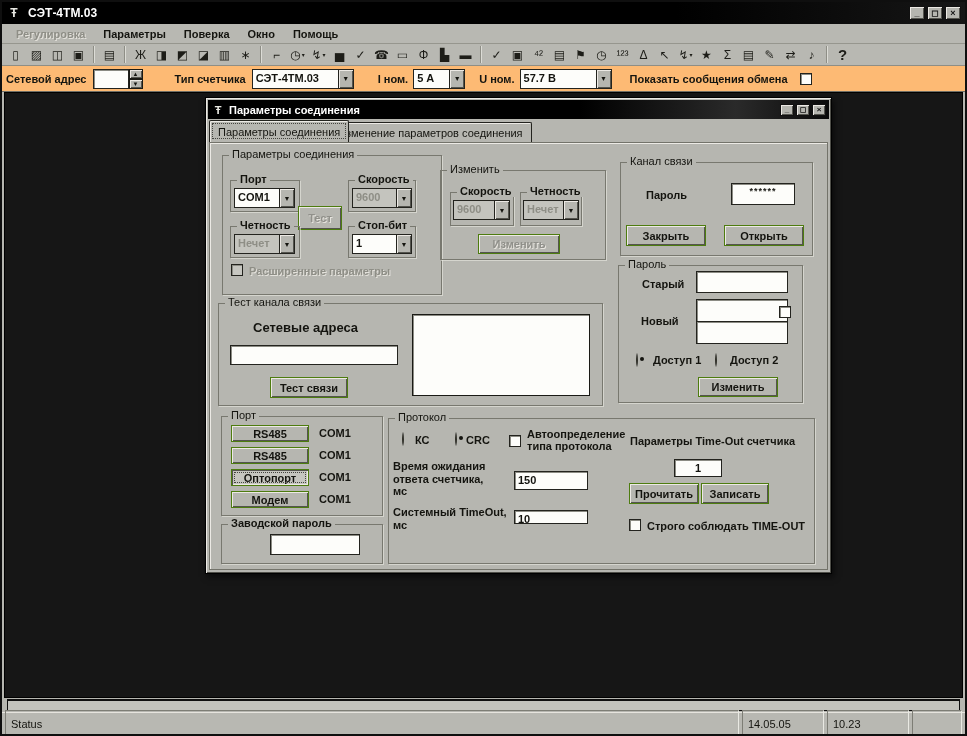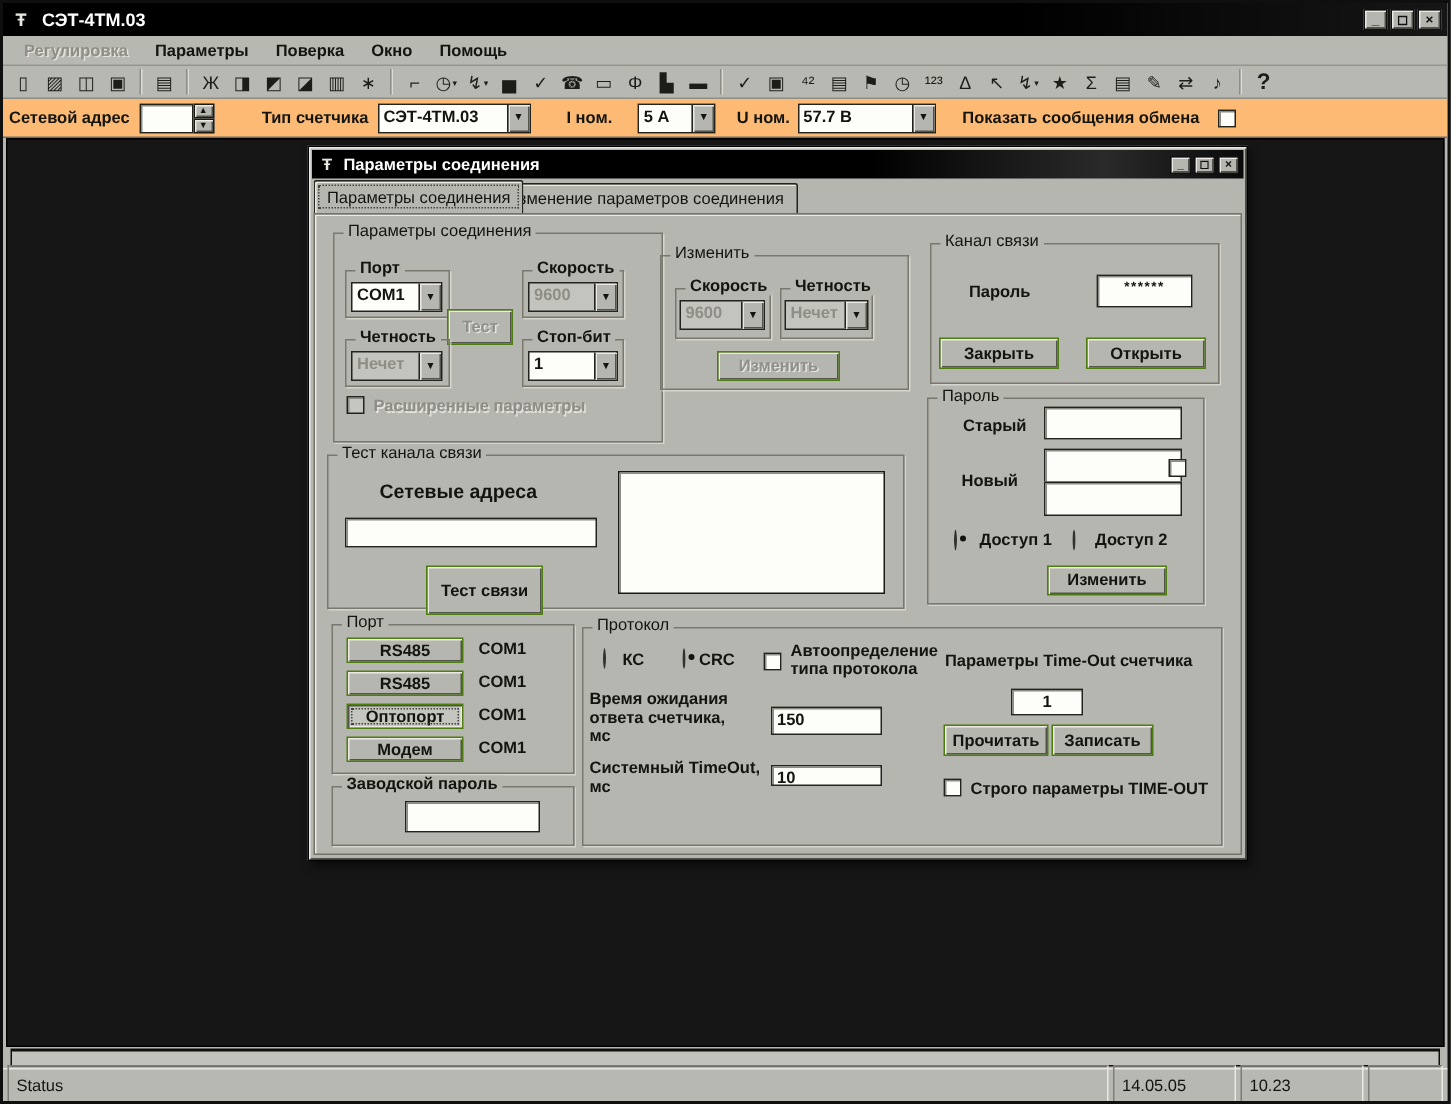--- a/index.html
+++ b/index.html
@@ -163,21 +163,21 @@
     <span class="spin">
       <span>▲</span>
       <span>▼</span>
     </span>
     <span class="lbl" style="margin-left:32px;">Тип счетчика</span>
     <span class="combo" style="width:102px;margin-left:6px;">
       <span class="ct">СЭТ-4ТМ.03</span>
       <span class="ca">▼</span>
     </span>
     <span class="lbl" style="margin-left:24px;">I ном.</span>
-    <span class="combo" style="width:52px;margin-left:17px;">
+    <span class="combo" style="width:52px;margin-left:5px;">
       <span class="ct">5 А</span>
       <span class="ca">▼</span>
     </span>
     <span class="lbl" style="margin-left:14px;">U ном.</span>
     <span class="combo" style="width:92px;margin-left:5px;">
       <span class="ct">57.7 В</span>
       <span class="ca">▼</span>
     </span>
     <span class="lbl" style="margin-left:18px;">Показать сообщения обмена</span>
     <span class="chk" style="margin-left:12px;"></span>
@@ -280,21 +280,21 @@
     <span class="abs radio" style="left:507px;top:256px;"></span>
     <span class="abs lbl" style="left:524px;top:256px;">Доступ 2</span>
     <span class="abs btn" style="left:492px;top:279px;width:80px;height:20px;">Изменить</span>
 
     
     <div class="abs grp" style="left:12px;top:205px;width:385px;height:103px;">
       <span class="legend">Тест канала связи</span>
     </div>
     <span class="abs lbl" style="left:47px;top:222px;font-size:13px;">Сетевые адреса</span>
     <span class="abs field" style="left:24px;top:247px;width:168px;height:20px;"></span>
-    <span class="abs btn" style="left:64px;top:279px;width:78px;height:33px;margin-left:14px;">Тест связи</span>
+    <span class="abs btn" style="left:64px;top:279px;width:78px;height:21px;">Тест связи</span>
     <div class="abs listbox" style="left:206px;top:216px;width:178px;height:82px;"></div>
 
     
     <div class="abs grp" style="left:15px;top:318px;width:162px;height:100px;">
       <span class="legend">Порт</span>
     </div>
     <span class="abs btn" style="left:25px;top:327px;width:78px;height:17px;">RS485</span>
     <span class="abs lbl" style="left:113px;top:329px;">COM1</span>
     <span class="abs btn" style="left:25px;top:349px;width:78px;height:17px;">RS485</span>
     <span class="abs lbl" style="left:113px;top:351px;">COM1</span>
@@ -321,21 +321,21 @@
     <span class="abs lbl" style="left:321px;top:331px;width:98px;white-space:normal;line-height:1.05;">Автоопределение типа протокола</span>
     <span class="abs lbl" style="left:187px;top:362px;width:102px;white-space:normal;line-height:1.15;">Время ожидания ответа счетчика, мс</span>
     <span class="abs field" style="left:308px;top:373px;width:74px;height:19px;">150</span>
     <span class="abs lbl" style="left:187px;top:408px;width:116px;white-space:normal;line-height:1.15;">Системный TimeOut, мс</span>
     <span class="abs field" style="left:308px;top:412px;width:74px;height:14px;">10</span>
     <span class="abs lbl" style="left:424px;top:337px;">Параметры Time-Out счетчика</span>
     <span class="abs field" style="left:468px;top:361px;width:48px;height:18px;text-align:center;">1</span>
     <span class="abs btn" style="left:423px;top:385px;width:70px;height:21px;">Прочитать</span>
     <span class="abs btn" style="left:495px;top:385px;width:68px;height:21px;">Записать</span>
     <span class="abs chk" style="left:423px;top:421px;"></span>
-    <span class="abs lbl" style="left:441px;top:422px;">Строго параметры TIME-OUT</span>
+    <span class="abs lbl" style="left:441px;top:422px;">Строго соблюдать TIME-OUT</span>
   </div>
 
   <div class="abs msgbar"></div>
   <div class="abs statusbar">
     <span class="scell" style="flex:1;">Status</span>
     <span class="scell" style="width:82px;">14.05.05</span>
     <span class="scell" style="width:82px;">10.23</span>
     <span class="scell" style="width:50px;"></span>
   </div>
 </div>

